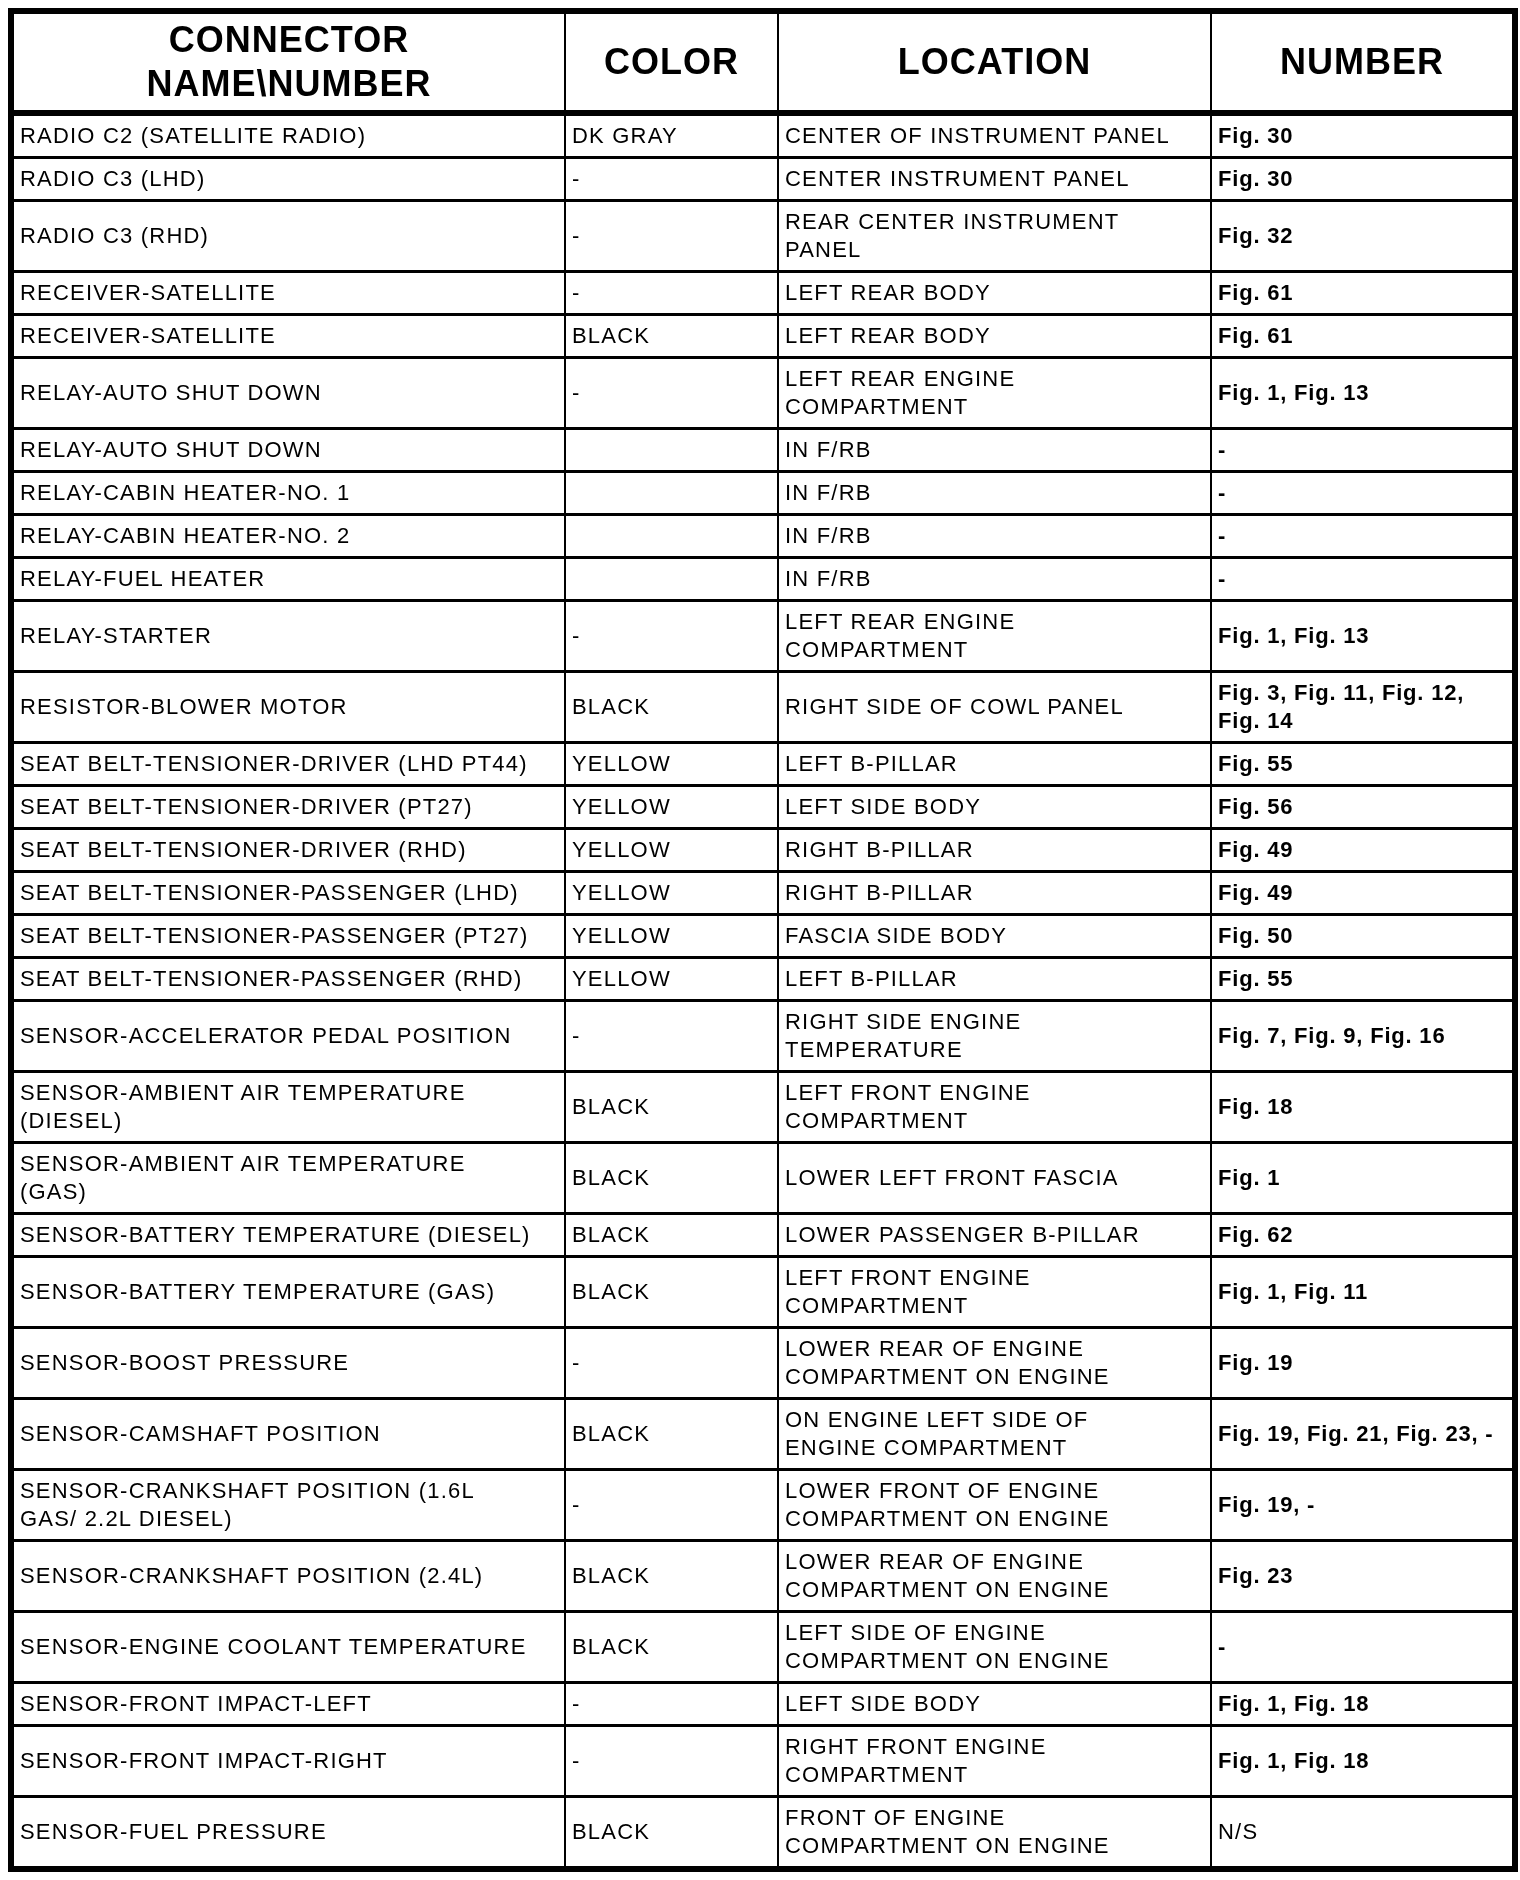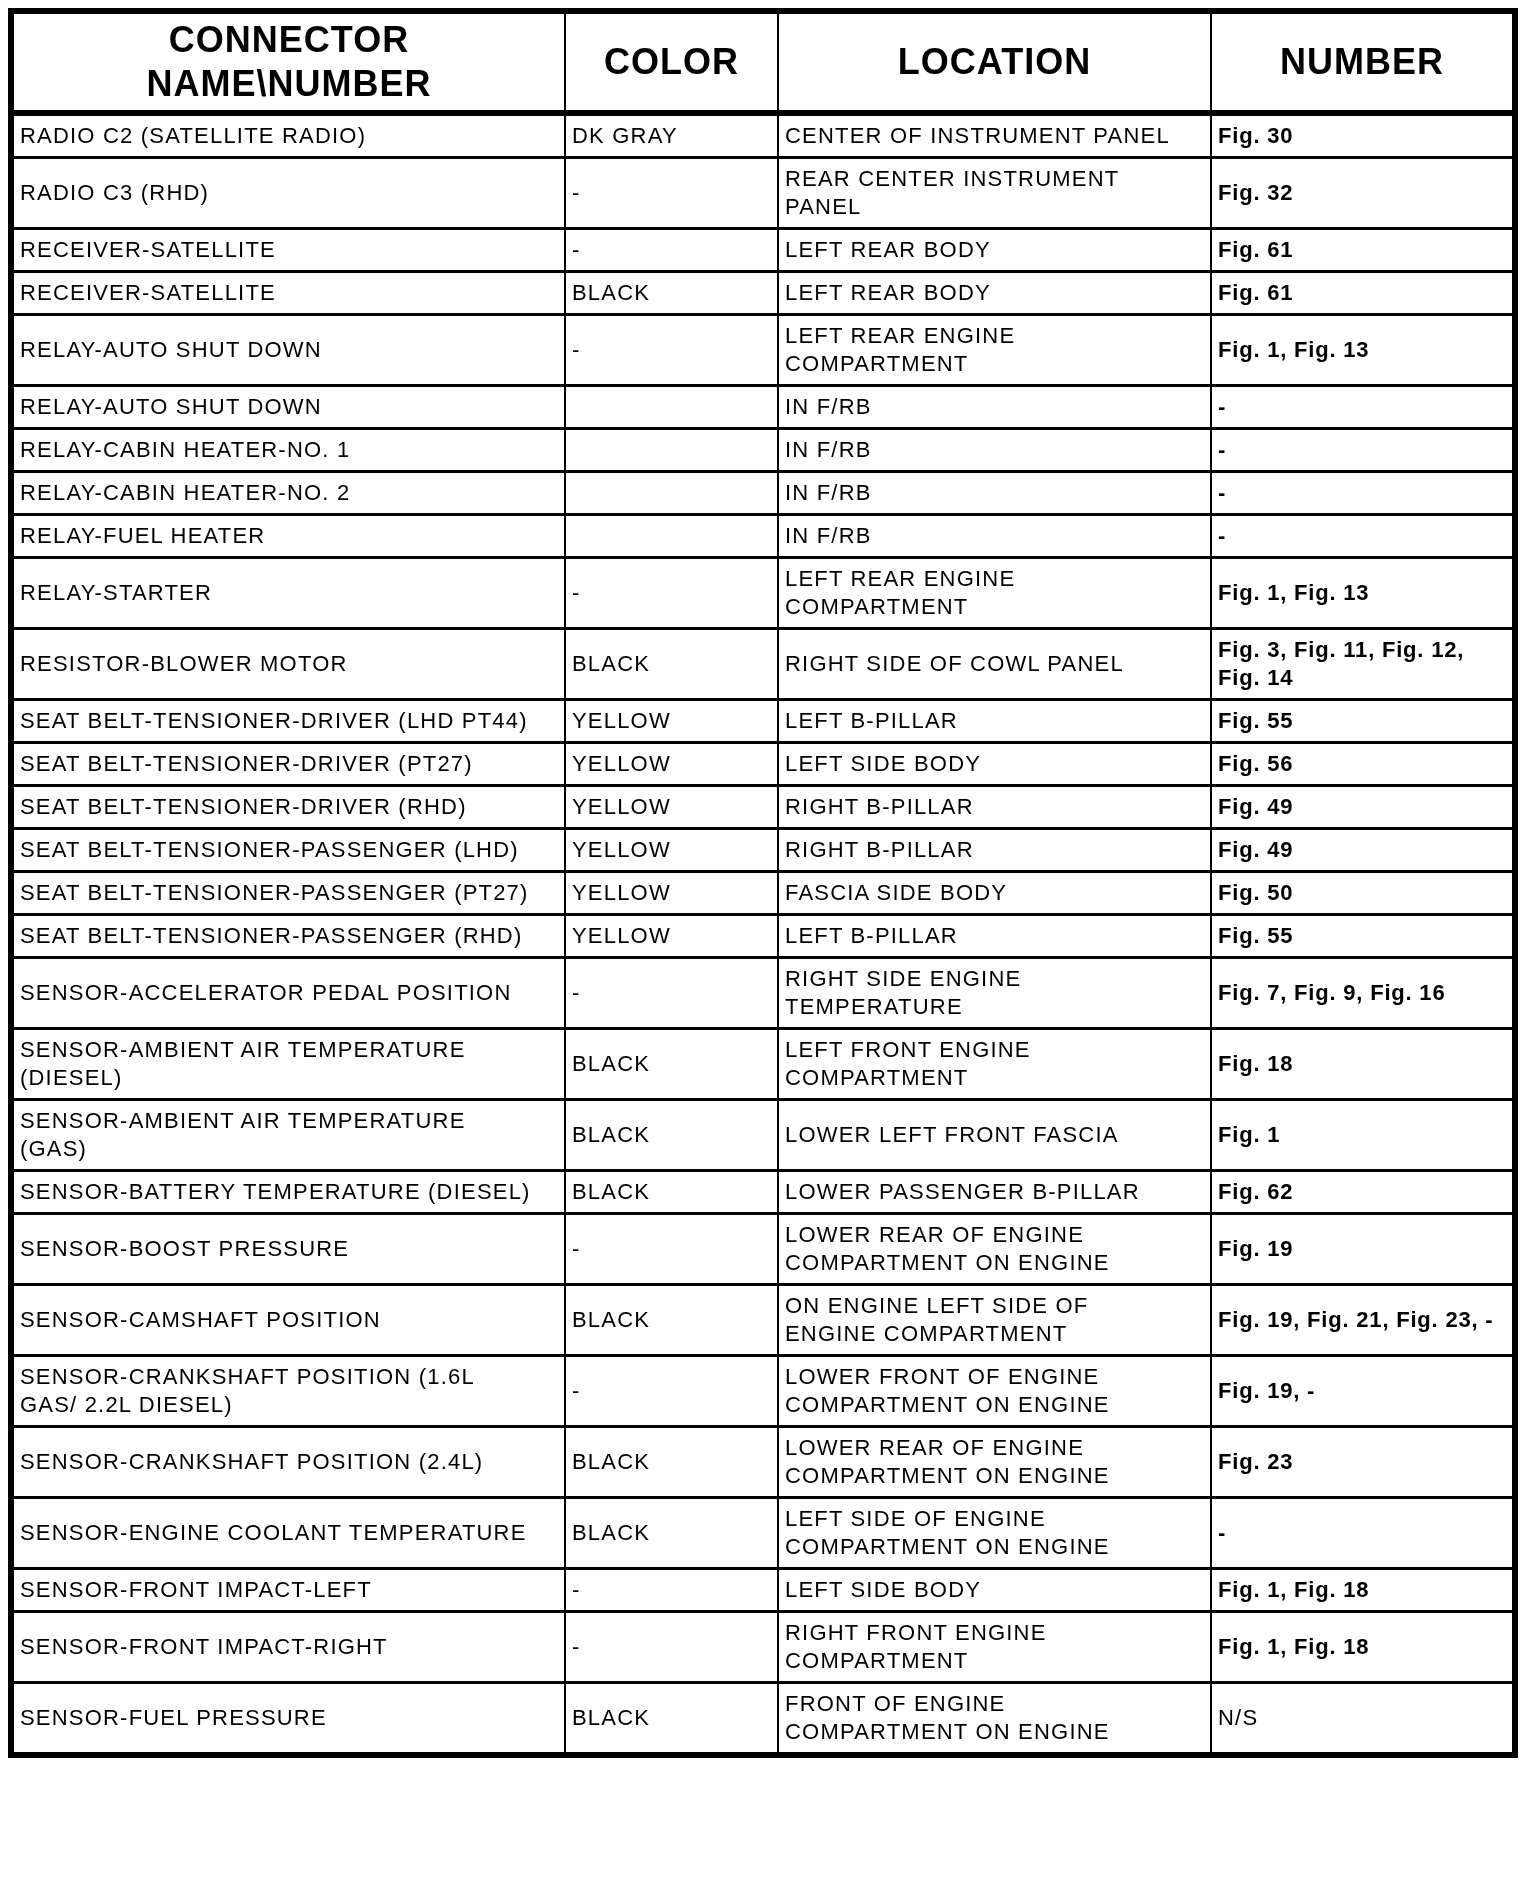--- a/index.html
+++ b/index.html
@@ -78,20 +78,26 @@
       </tr>
     </thead>
     <tbody>
         <tr>
           <td>RADIO C2 (SATELLITE RADIO)</td>
           <td>DK GRAY</td>
           <td>CENTER OF INSTRUMENT PANEL</td>
           <td class="figure-bold">Fig. 30</td>
         </tr>
         <tr>
+          <td>RADIO C3 (LHD)</td>
+          <td>-</td>
+          <td>CENTER INSTRUMENT PANEL</td>
+          <td class="figure-bold">Fig. 30</td>
+        </tr>
+        <tr>
           <td>RADIO C3 (RHD)</td>
           <td>-</td>
           <td>REAR CENTER INSTRUMENT
 PANEL</td>
           <td class="figure-bold">Fig. 32</td>
         </tr>
         <tr>
           <td>RECEIVER-SATELLITE</td>
           <td>-</td>
           <td>LEFT REAR BODY</td>
@@ -204,20 +210,27 @@
 (GAS)</td>
           <td>BLACK</td>
           <td>LOWER LEFT FRONT FASCIA</td>
           <td class="figure-bold">Fig. 1</td>
         </tr>
         <tr>
           <td>SENSOR-BATTERY TEMPERATURE (DIESEL)</td>
           <td>BLACK</td>
           <td>LOWER PASSENGER B-PILLAR</td>
           <td class="figure-bold">Fig. 62</td>
+        </tr>
+        <tr>
+          <td>SENSOR-BATTERY TEMPERATURE (GAS)</td>
+          <td>BLACK</td>
+          <td>LEFT FRONT ENGINE
+COMPARTMENT</td>
+          <td class="figure-bold">Fig. 1, Fig. 11</td>
         </tr>
         <tr>
           <td>SENSOR-BOOST PRESSURE</td>
           <td>-</td>
           <td>LOWER REAR OF ENGINE
 COMPARTMENT ON ENGINE</td>
           <td class="figure-bold">Fig. 19</td>
         </tr>
         <tr>
           <td>SENSOR-CAMSHAFT POSITION</td>

